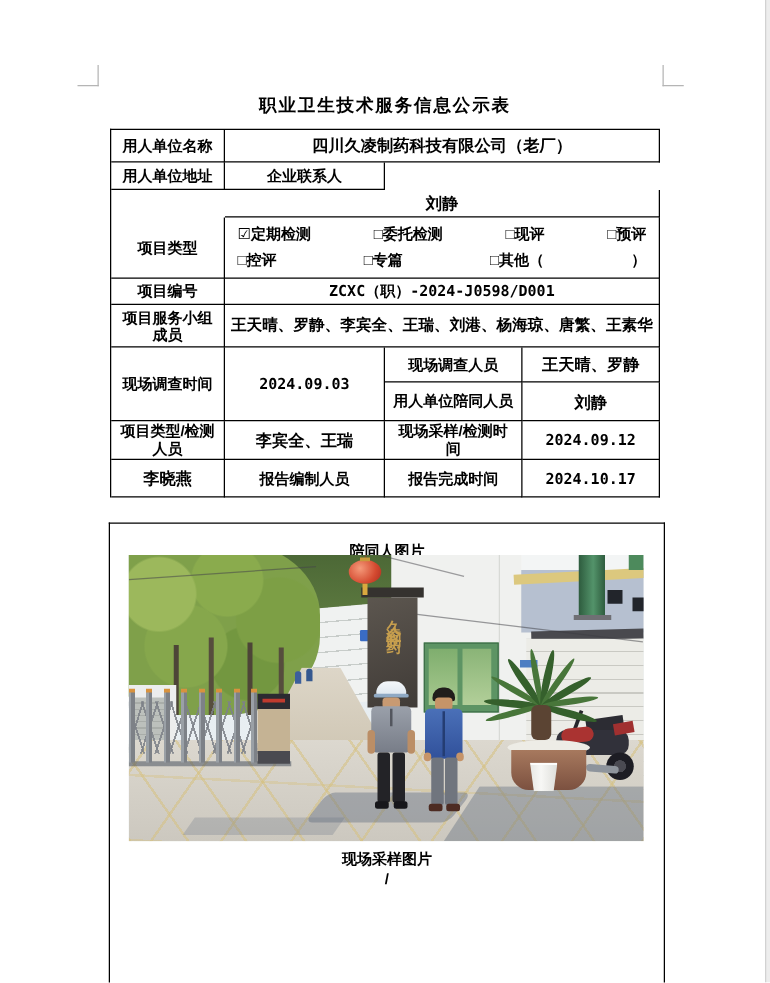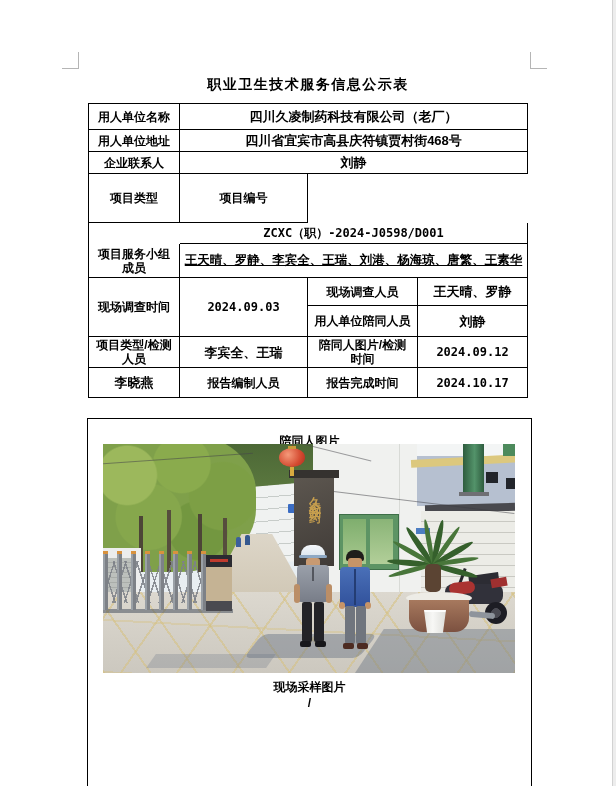--- a/index.html
+++ b/index.html
@@ -15,21 +15,21 @@
   .page-edge{right:0;top:0;width:3px;height:786px;background:#ededed;border-left:1px solid #d2d2d2;}
   
   .t1{position:absolute;left:88px;top:103px;width:439px;display:grid;
       grid-template-columns:91px 128px 110px 110px;
       grid-template-rows:26px 22px 22px 49px 21px 34px 28px 31px 31px 30px;
       border-top:1px solid #000;border-left:1px solid #000;background:#fff;}
   .cell{border-right:1px solid #000;border-bottom:1px solid #000;display:flex;align-items:center;
         justify-content:center;text-align:center;overflow:hidden;}
   .lbl{font-weight:700;font-size:12px;line-height:14px;padding:0 5px;}
   .val{font-weight:700;font-size:13px;line-height:15px;padding:0 4px;}
-  .nowrap{white-space:nowrap;font-size:12.5px;text-decoration:underline;}
+  .nowrap{white-space:nowrap;font-size:12.5px;}
   .mono{font-family:"DejaVu Sans Mono","Liberation Mono",monospace;font-size:12px;font-weight:700;}
   .chk{flex-direction:column;justify-content:space-evenly;align-items:stretch;padding:0 10px;font-weight:700;font-size:12px;}
   .chk .line{display:flex;justify-content:space-between;}
   
   .t2{position:absolute;left:87px;top:418px;width:443px;height:369px;border:1px solid #000;border-bottom:none;background:#fff;}
   .cap{position:absolute;left:0;width:443px;text-align:center;font-weight:700;font-size:12px;}
   .slash{position:absolute;left:0;width:443px;text-align:center;font-size:12px;font-weight:700;}
   
   .photo{position:absolute;left:15px;top:25px;width:412px;height:229px;overflow:hidden;
          background:linear-gradient(#dfe8ee,#eef2f4);}
@@ -45,44 +45,57 @@
 <div class="ab crop r"></div>
 <div class="ab page-edge"></div>
 
 <div class="ab doc-title">职业卫生技术服务信息公示表</div>
 
 <div class="t1">
   <div class="cell lbl">用人单位名称</div>
   <div class="cell val" style="grid-column:2/5">四川久凌制药科技有限公司（老厂）</div>
 
   <div class="cell lbl">用人单位地址</div>
-  <div class="cell val" style="grid-column:2/5">四川省宜宾市高县庆符镇贾村街468号</div>
 
   <div class="cell lbl">企业联系人</div>
   <div class="cell val" style="grid-column:2/5">刘静</div>
 
   <div class="cell lbl">项目类型</div>
+  <div class="cell chk" style="grid-column:2/5">
+    <div class="line">
+      <span>☑定期检测</span>
+      <span>□委托检测</span>
+      <span>□现评</span>
+      <span>□预评</span>
+    </div>
+    <div class="line">
+      <span>□控评</span>
+      <span>□专篇</span>
+      <span>□其他（</span>
+      <span>）</span>
+    </div>
+  </div>
 
   <div class="cell lbl">项目编号</div>
   <div class="cell mono" style="grid-column:2/5">ZCXC（职）-2024-J0598/D001</div>
 
   <div class="cell lbl">项目服务小组成员</div>
   <div class="cell val nowrap" style="grid-column:2/5">王天晴、罗静、李宾全、王瑞、刘港、杨海琼、唐繁、王素华</div>
 
   <div class="cell lbl">现场调查人员</div>
   <div class="cell val">王天晴、罗静</div>
   <div class="cell lbl" style="grid-row:7/9">现场调查时间</div>
   <div class="cell mono" style="grid-row:7/9">2024.09.03</div>
 
   <div class="cell lbl">用人单位陪同人员</div>
   <div class="cell val">刘静</div>
 
   <div class="cell lbl">项目类型/检测人员</div>
   <div class="cell val">李宾全、王瑞</div>
-  <div class="cell lbl">陪同人图片/检测时间</div>
+  <div class="cell lbl">现场采样/检测时间</div>
   <div class="cell mono">2024.09.12</div>
 
   <div class="cell val">李晓燕</div>
   <div class="cell lbl">报告编制人员</div>
   <div class="cell lbl">报告完成时间</div>
   <div class="cell mono">2024.10.17</div>
 </div>
 
 <div class="t2">
   <div class="cap" style="top:14px">陪同人图片</div>

